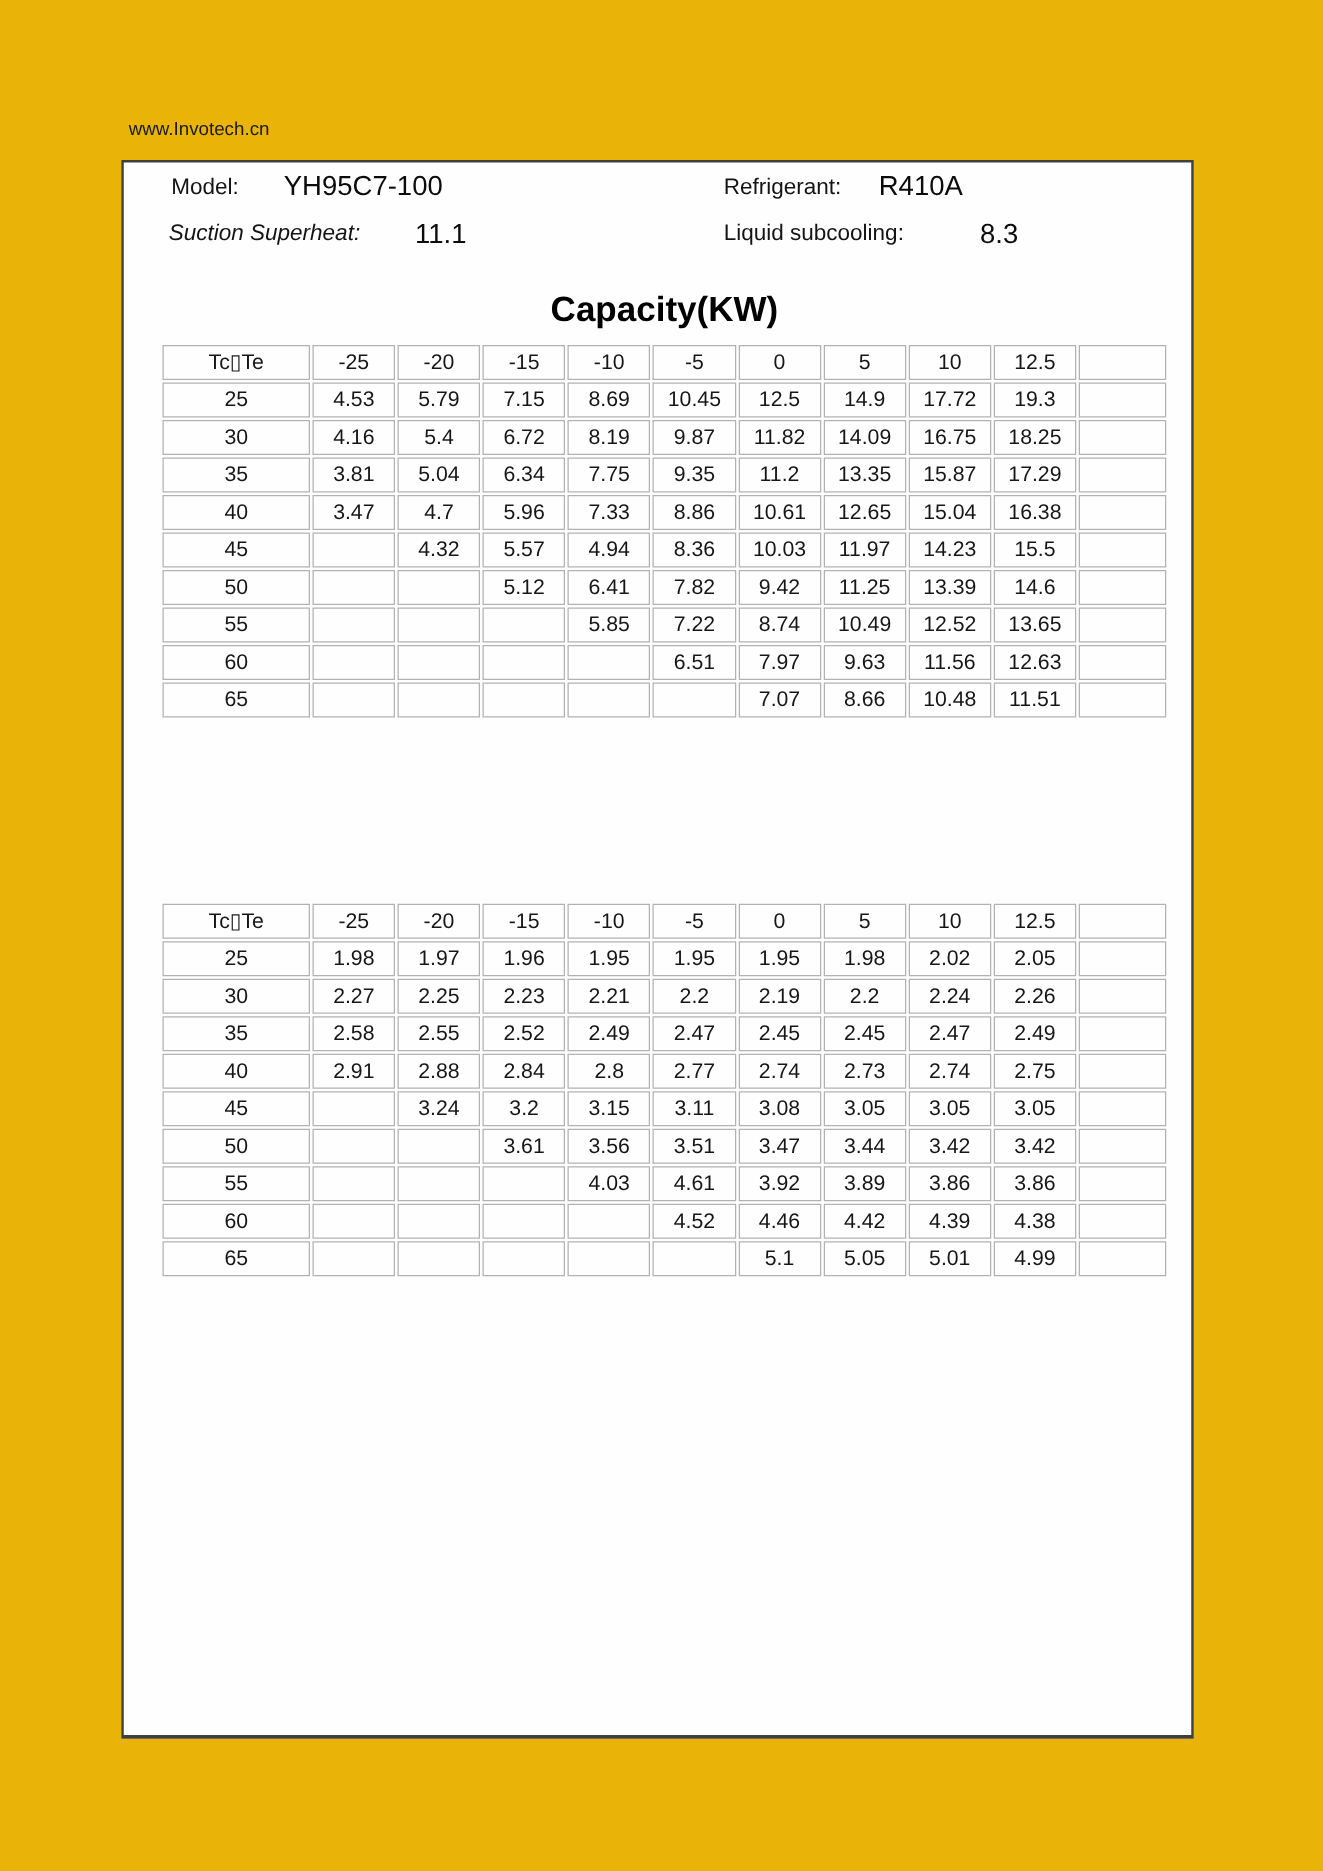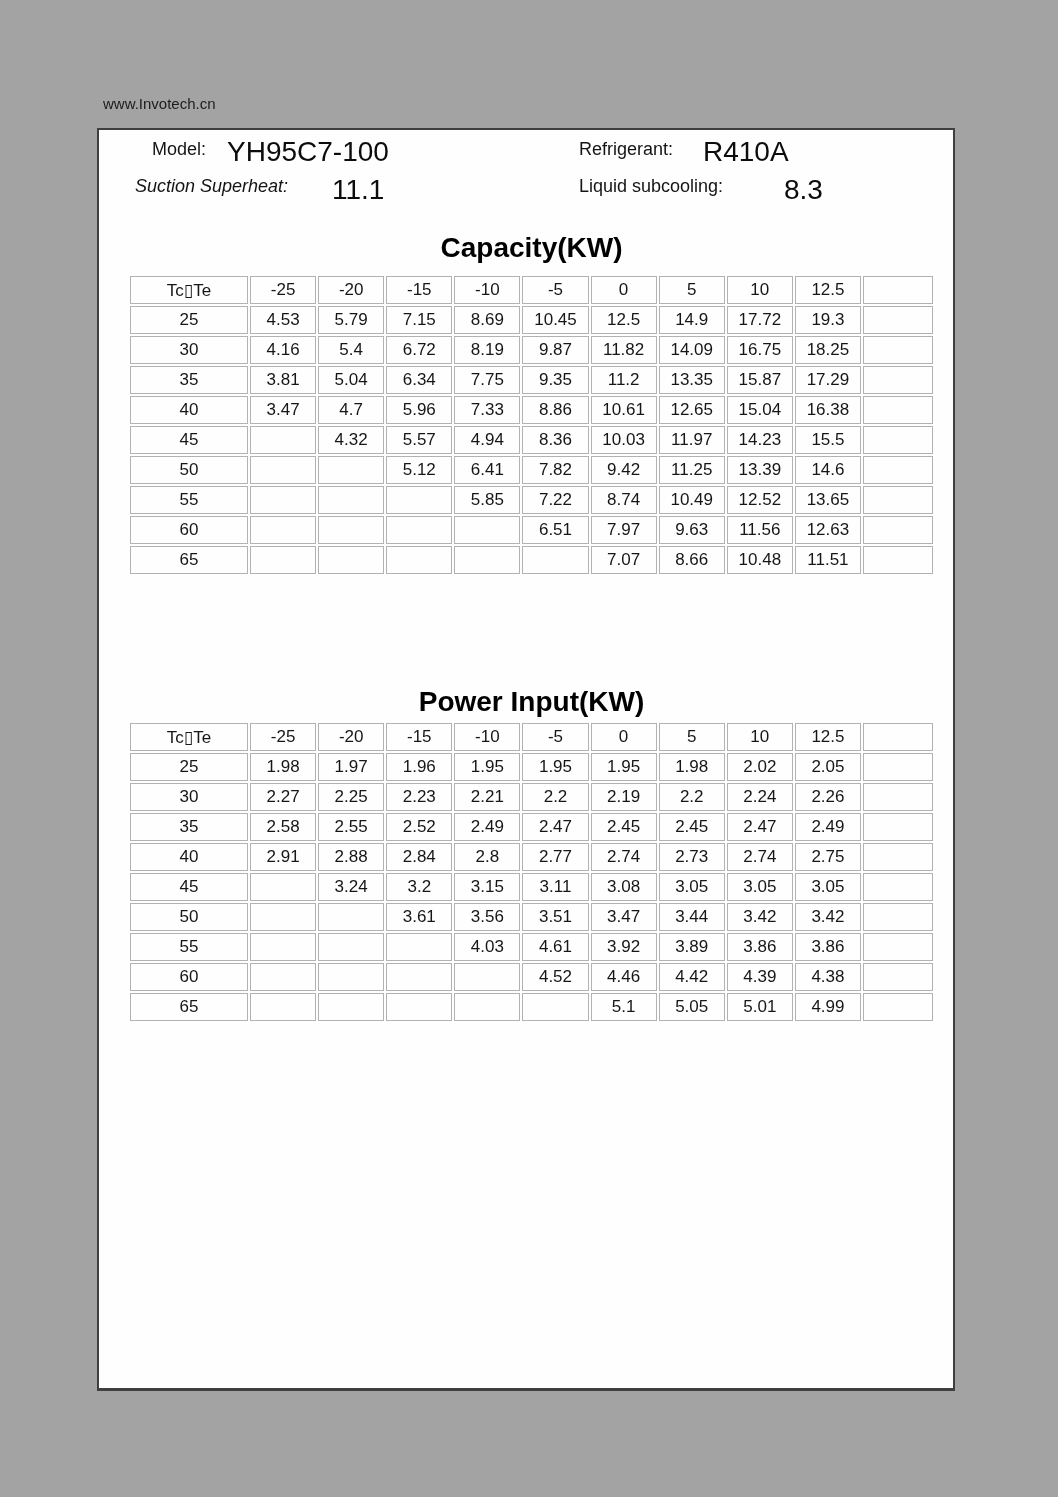--- a/index.html
+++ b/index.html
@@ -6,21 +6,21 @@
     margin: 0;
     padding: 0;
     background: #fdfdfd;
     font-family: "Liberation Sans", "DejaVu Sans", sans-serif;
     color: #111;
   }
   .page {
     position: relative;
     width: 1058px;
     height: 1497px;
-    background: #a3a3a3;
+    background: #eab308;
     overflow: hidden;
   }
   .site-url {
     position: absolute;
     left: 103px;
     top: 95px;
     font-size: 15px;
     color: #1c1c1c;
   }
   .doc-box {
@@ -35,25 +35,25 @@
     box-sizing: border-box;
   }
   .info-label {
     position: absolute;
     font-size: 18px;
     color: #141414;
     white-space: nowrap;
   }
   .info-value {
     position: absolute;
-    font-size: 28px;
+    font-size: 22px;
     color: #0c0c0c;
     white-space: nowrap;
   }
-  .lbl-model        { left: 53px;  top: 9px;  }
+  .lbl-model        { left: 38px;  top: 9px;  }
   .val-model        { left: 128px; top: 6px;  }
   .lbl-refrigerant  { left: 480px; top: 9px;  }
   .val-refrigerant  { left: 604px; top: 6px;  }
   .lbl-superheat    { left: 36px;  top: 46px; font-style: italic; }
   .val-superheat    { left: 233px; top: 44px; }
   .lbl-subcooling   { left: 480px; top: 46px; }
   .val-subcooling   { left: 660px; top: 44px; margin-left: 25px; }
 
   .table-title {
     position: absolute;
@@ -259,21 +259,20 @@
             <td></td>
             <td>7.07</td>
             <td>8.66</td>
             <td>10.48</td>
             <td>11.51</td>
             <td></td>
           </tr>
         </tbody>
     </table>
 
-    <div class="table-title title-power">Power Input(KW)</div>
 
     <table class="data-table table-power">
       <colgroup>
         <col class="c-first">
         <col>
           <col>
           <col>
           <col>
           <col>
           <col>

